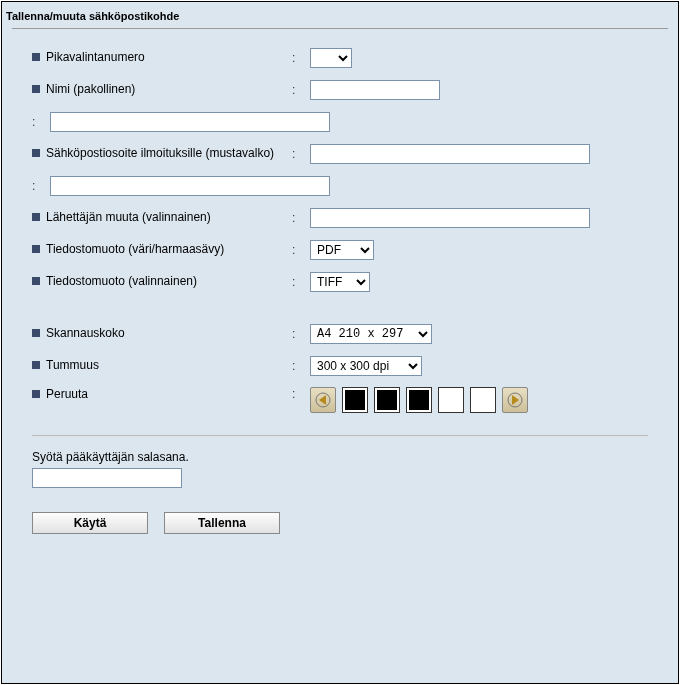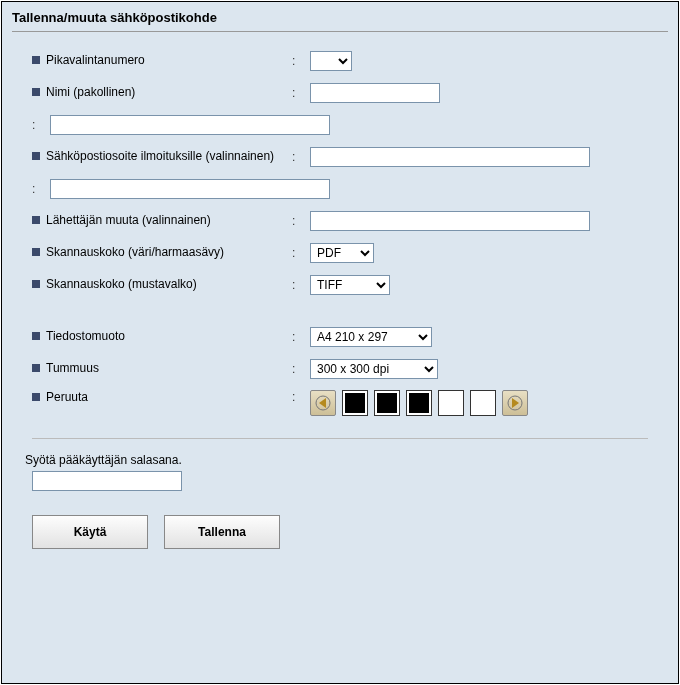--- a/index.html
+++ b/index.html
@@ -13,23 +13,23 @@
     height: 685px;
   }
   .outer {
     border: 1px solid #000;
     width: 678px;
     height: 683px;
     margin: 1px;
     background: #dce6ef;
   }
   .title {
-    font-size: 13px;
+    font-size: 11px;
     font-weight: bold;
-    padding: 8px 10px 6px 10px;
+    padding: 8px 10px 6px 4px;
   }
   .hr {
     border-top: 1px solid #999;
     margin: 0 10px 18px 10px;
   }
   .form {
     padding: 0 0 0 30px;
   }
   .row {
     display: flex;
@@ -68,23 +68,23 @@
   select {
     font-family: Arial, sans-serif;
     font-size: 12px;
     border: 1px solid #7a93ab;
     background: #fff;
     height: 20px;
     padding: 0 2px;
   }
   select.short { width: 42px; }
   select.pdf   { width: 64px; }
-  select.tiff  { width: 80px; }
-  select.scan  { width: 122px; }
-  select.res   { width: 128px; }
+  select.tiff  { width: 60px; }
+  select.scan  { width: 122px; font-family: Liberation Mono, monospace; }
+  select.res   { width: 112px; }
   input[type=text], input[type=password] {
     font-family: Arial, sans-serif;
     font-size: 12px;
     border: 1px solid #7a93ab;
     background: #fff;
     height: 20px;
     padding: 1px 4px;
   }
   .w130 { width: 130px; }
   .w280 { width: 280px; }
@@ -111,34 +111,34 @@
     border: 1px solid #333;
     box-shadow: inset 0 0 0 2px #fff;
   }
   .swatch.black { background:#000; }
   .swatch.white { background:#fff; }
   .hr2 {
     border-top: 1px solid #bbb;
     margin: 22px 30px 14px 30px;
   }
   .admin-label {
-    margin: 0 0 4px 23px;
+    margin: 0 0 4px 30px;
     font-size: 12px;
   }
   .admin-input {
     margin: 0 0 24px 30px;
   }
   .buttons {
     display: flex;
     gap: 16px;
     margin-left: 30px;
   }
   button.action {
     width: 116px;
-    height: 34px;
+    height: 22px;
     font-family: Arial, sans-serif;
     font-size: 12px;
     font-weight: bold;
     border: 1px solid #888;
     background: linear-gradient(#fdfdfd, #e2e2e2);
     cursor: pointer;
   }
 </style>
 </head>
 <body>
@@ -176,21 +176,21 @@
     <div class="row">
       <div class="colon">:</div>
       <div class="field-cell">
         <input type="text" class="w280" value="" style="">
       </div>
     </div>
 
     <div class="row">
       <div class="label-cell">
         <span class="bullet"></span>
-        <span class="label-text">Sähköpostiosoite ilmoituksille (valinnainen)</span>
+        <span class="label-text">Sähköpostiosoite ilmoituksille (mustavalko)</span>
       </div>
       <div class="colon">:</div>
       <div class="field-cell">
         <input type="text" class="w280" value="" style="">
       </div>
     </div>
 
     <div class="row">
       <div class="colon">:</div>
       <div class="field-cell">
@@ -205,49 +205,49 @@
       </div>
       <div class="colon">:</div>
       <div class="field-cell">
         <input type="text" class="w280" value="" style="">
       </div>
     </div>
 
     <div class="row">
       <div class="label-cell">
         <span class="bullet"></span>
-        <span class="label-text">Skannauskoko (väri/harmaasävy)</span>
+        <span class="label-text">Tiedostomuoto (väri/harmaasävy)</span>
       </div>
       <div class="colon">:</div>
       <div class="field-cell">
         <select class="pdf">
           <option>PDF</option>
         </select>
       </div>
     </div>
 
     <div class="row">
       <div class="label-cell">
         <span class="bullet"></span>
-        <span class="label-text">Skannauskoko (mustavalko)</span>
+        <span class="label-text">Tiedostomuoto (valinnainen)</span>
       </div>
       <div class="colon">:</div>
       <div class="field-cell">
         <select class="tiff">
           <option>TIFF</option>
         </select>
       </div>
     </div>
 
     <div class="gap"></div>
 
     <div class="row">
       <div class="label-cell">
         <span class="bullet"></span>
-        <span class="label-text">Tiedostomuoto</span>
+        <span class="label-text">Skannauskoko</span>
       </div>
       <div class="colon">:</div>
       <div class="field-cell">
         <select class="scan">
           <option>A4 210 x 297</option>
         </select>
       </div>
     </div>
 
     <div class="row">

